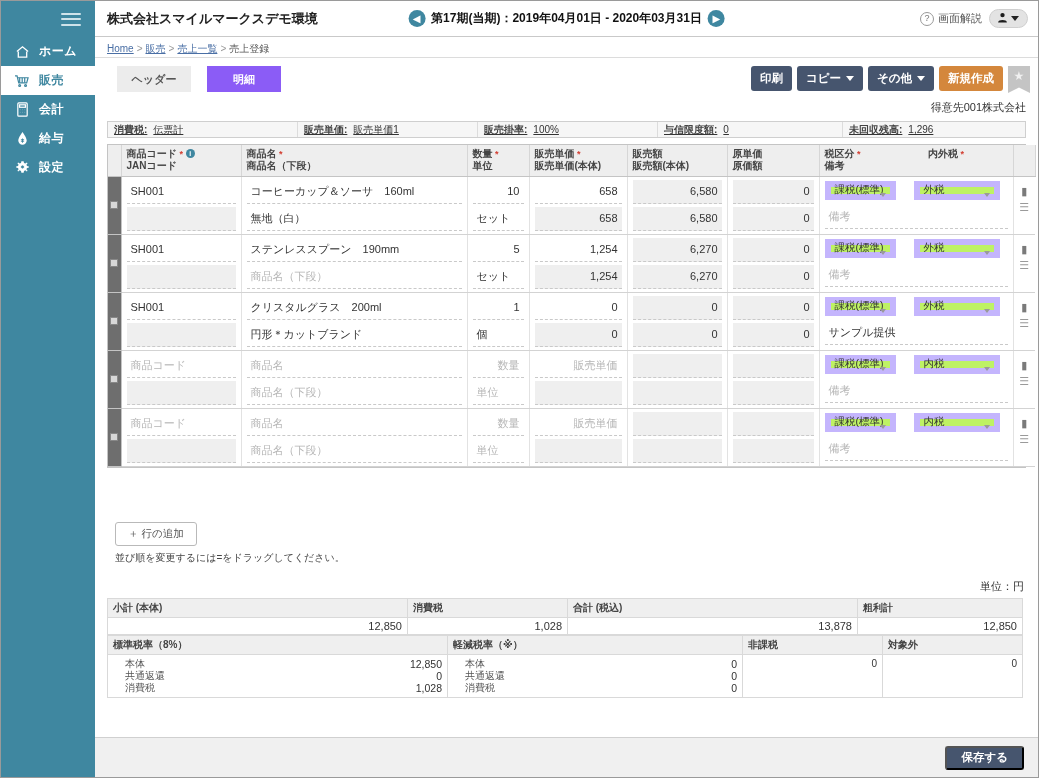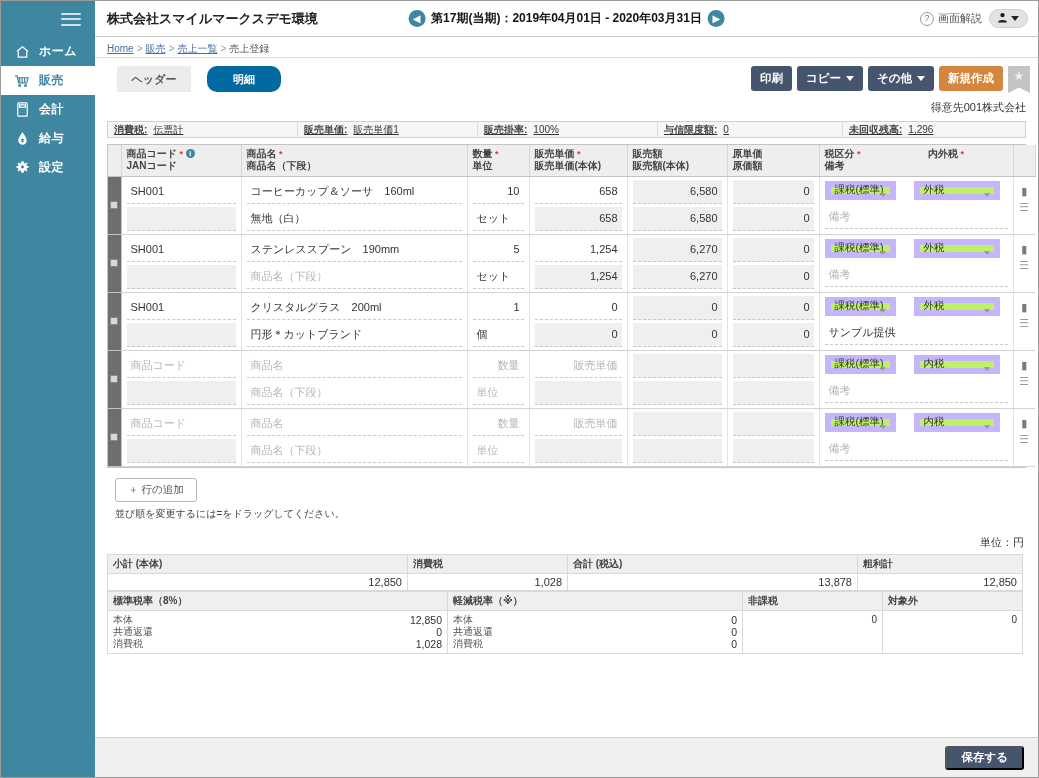--- a/index.html
+++ b/index.html
@@ -135,21 +135,21 @@
     height: 42px;
     padding: 8px 10px 0 22px;
   }
   .tabs { display: flex; gap: 16px; }
   .tab {
     width: 74px; height: 26px;
     display: flex; align-items: center; justify-content: center;
     font-size: 11px; font-weight: bold;
     background: #ececec; color: #555;
   }
-  .tab.active { background: #0369a1; color: #fff; border-radius: 10px; }
+  .tab.active { background: #8b5cf6; color: #fff; }
 
   .tool-right {
     position: absolute; right: 8px; top: 8px;
     display: flex; align-items: flex-start; gap: 5px;
   }
   .btn {
     height: 25px;
     padding: 0 9px;
     border-radius: 3px;
     font-size: 11.5px; font-weight: bold;
@@ -304,21 +304,21 @@
     margin: 10px 0 0 20px;
   }
   .addbtn {
     height: 24px; min-width: 68px;
     padding: 0 12px;
     background: #fff;
     border: 1px solid #b9b9b9;
     border-radius: 3px;
     font-size: 10.5px;
     color: #555;
-    display: inline-flex; align-items: center; justify-content: center;
+    display: inline-flex; align-items: center; justify-content: center; margin-top: 44px;
   }
   .hint {
     margin: 5px 0 0 20px;
     font-size: 10px;
     color: #444;
   }
 
   
   .unit-note {
     text-align: right;
@@ -368,21 +368,21 @@
     text-align: left; padding: 2px 5px; height: 15px;
   }
   .taxbreak td {
     border: 1px solid #d9d9d9;
     padding: 3px 5px;
     vertical-align: top;
     background: #fff;
     font-size: 10px;
   }
   .kv { display: flex; justify-content: space-between; line-height: 12px; }
-  .kv .k { color: #555; }
+  .kv .k { color: #555; margin-left: 12px; }
   .kv .v { color: #333; font-size: 10.5px; }
   .single-val { text-align: right; font-size: 10.5px; color: #333; padding-top: 13px; }
 
   
   .footer {
     position: absolute; left: 94px; bottom: 0;
     width: 943px; height: 40px;
     background: #f0f0f0;
     border-top: 1px solid #d0d0d0;
     display: flex; align-items: center; justify-content: flex-end;

